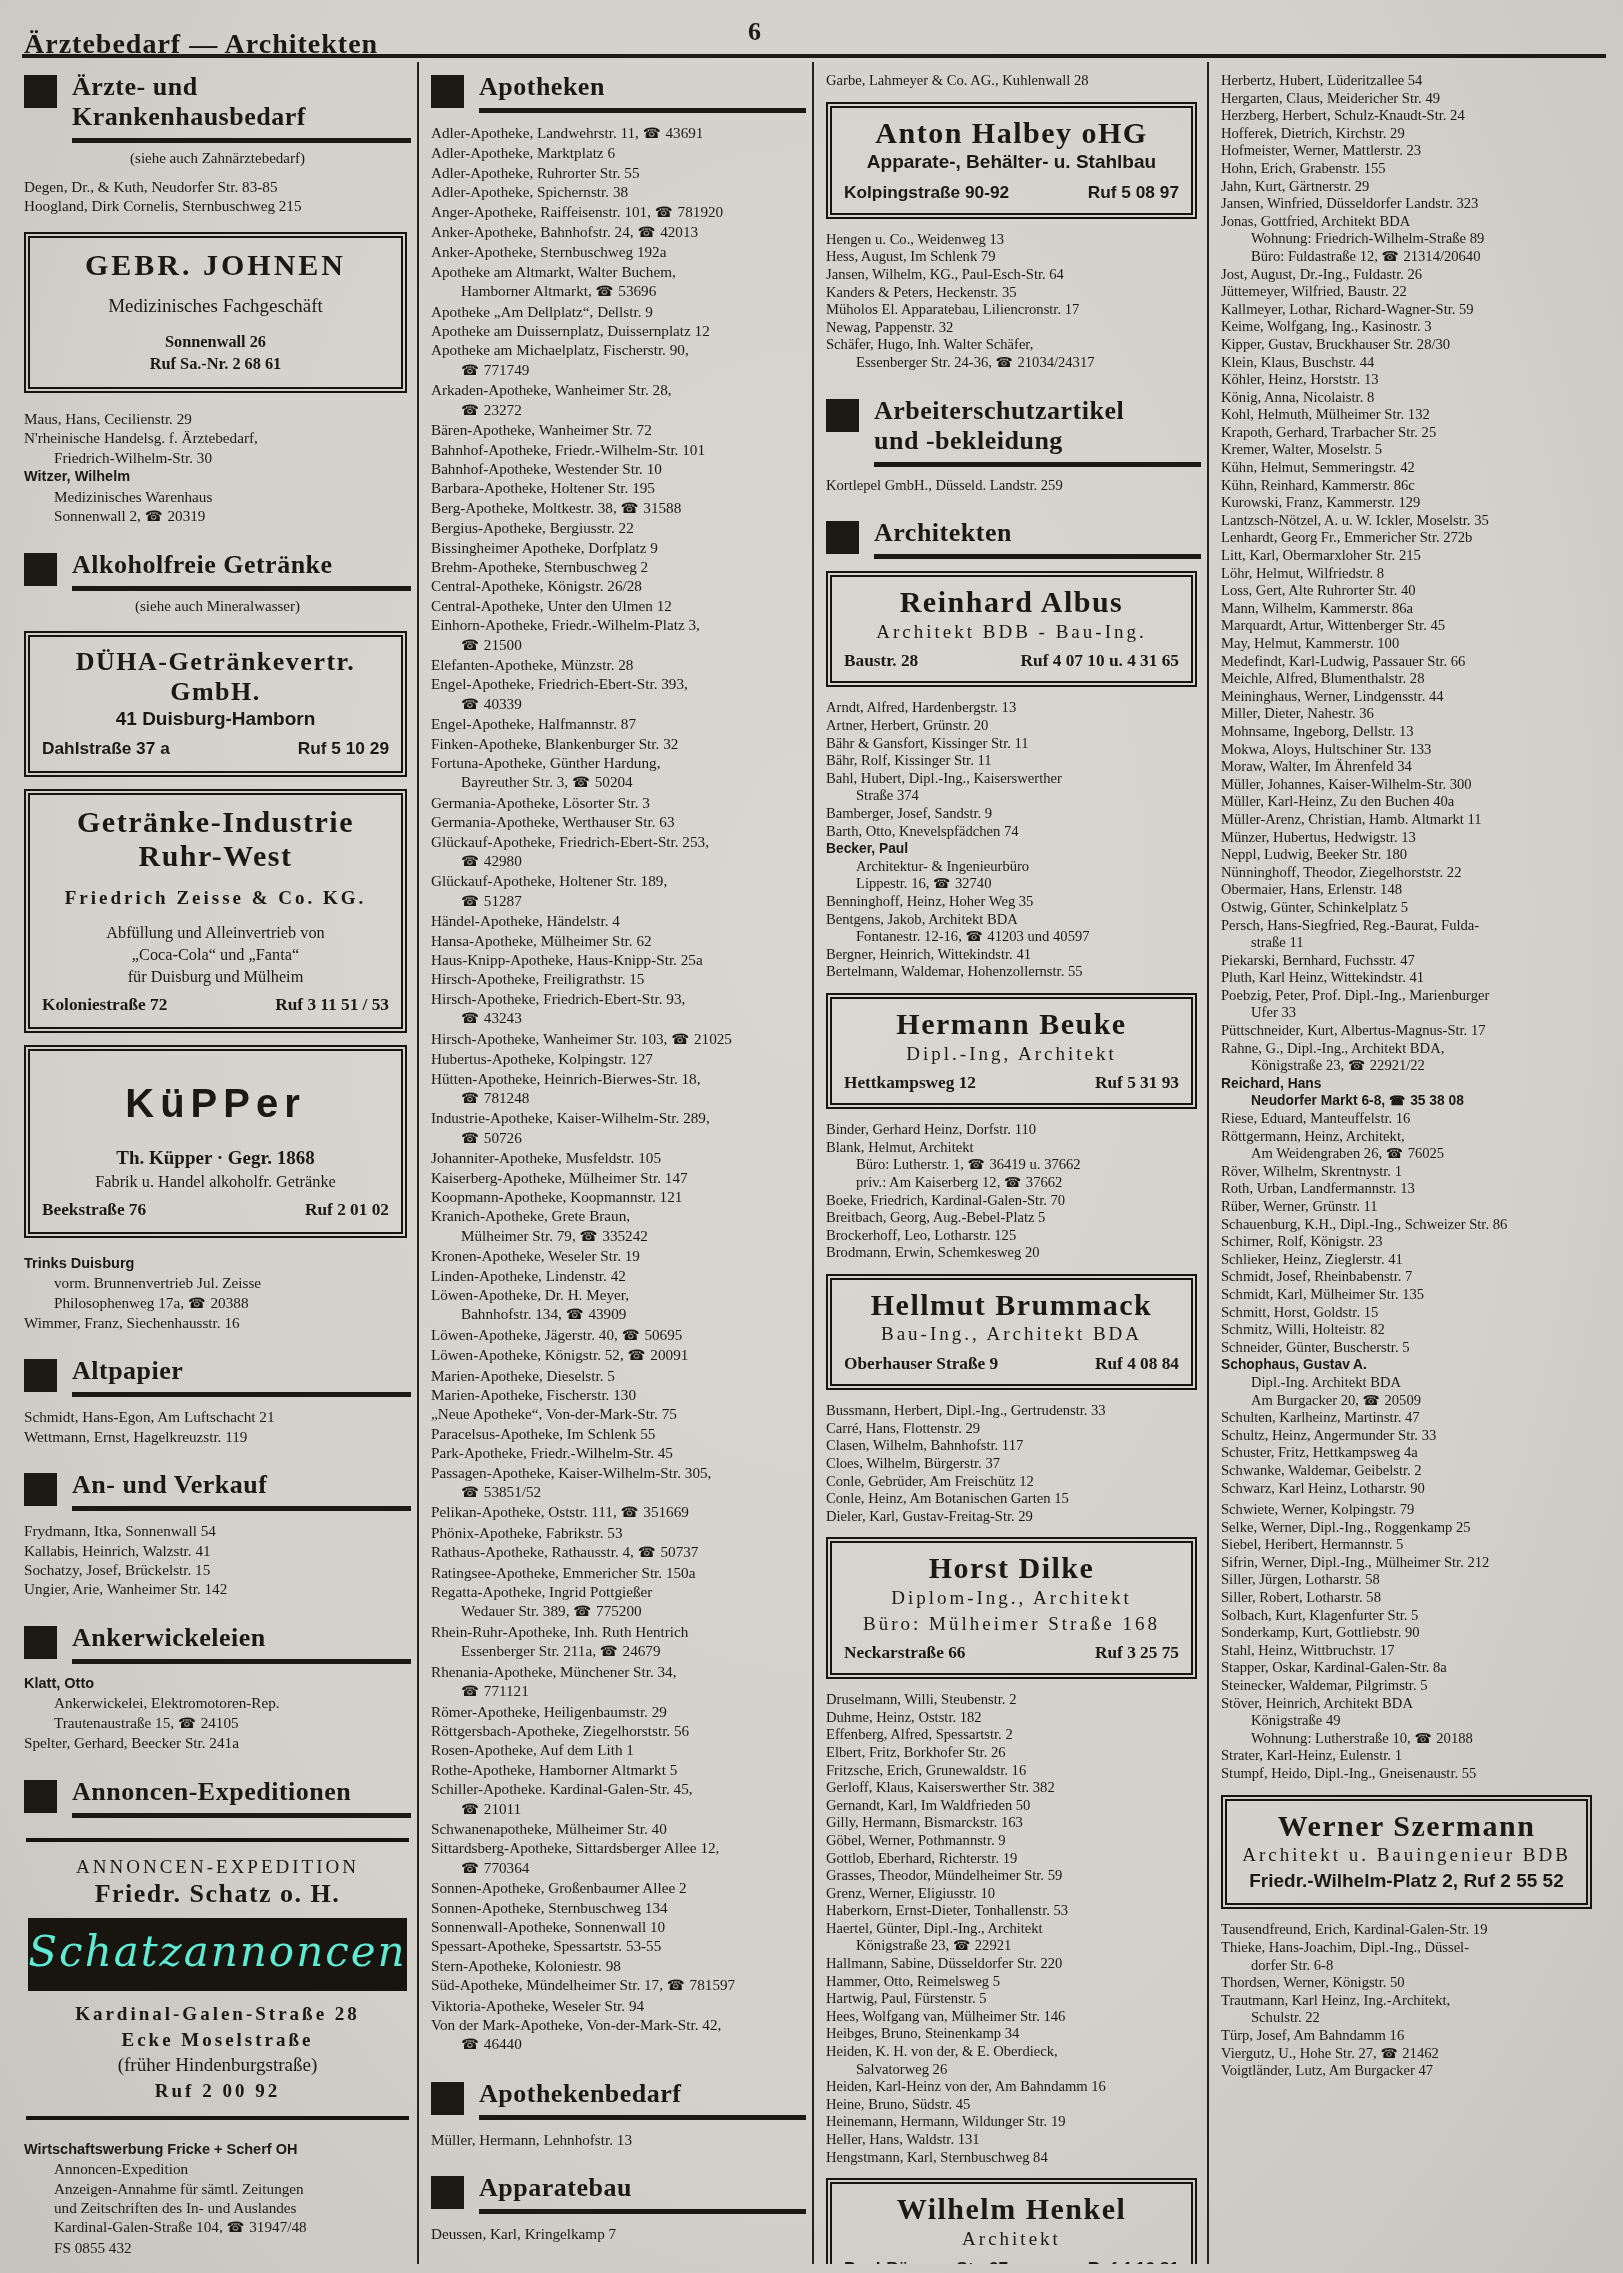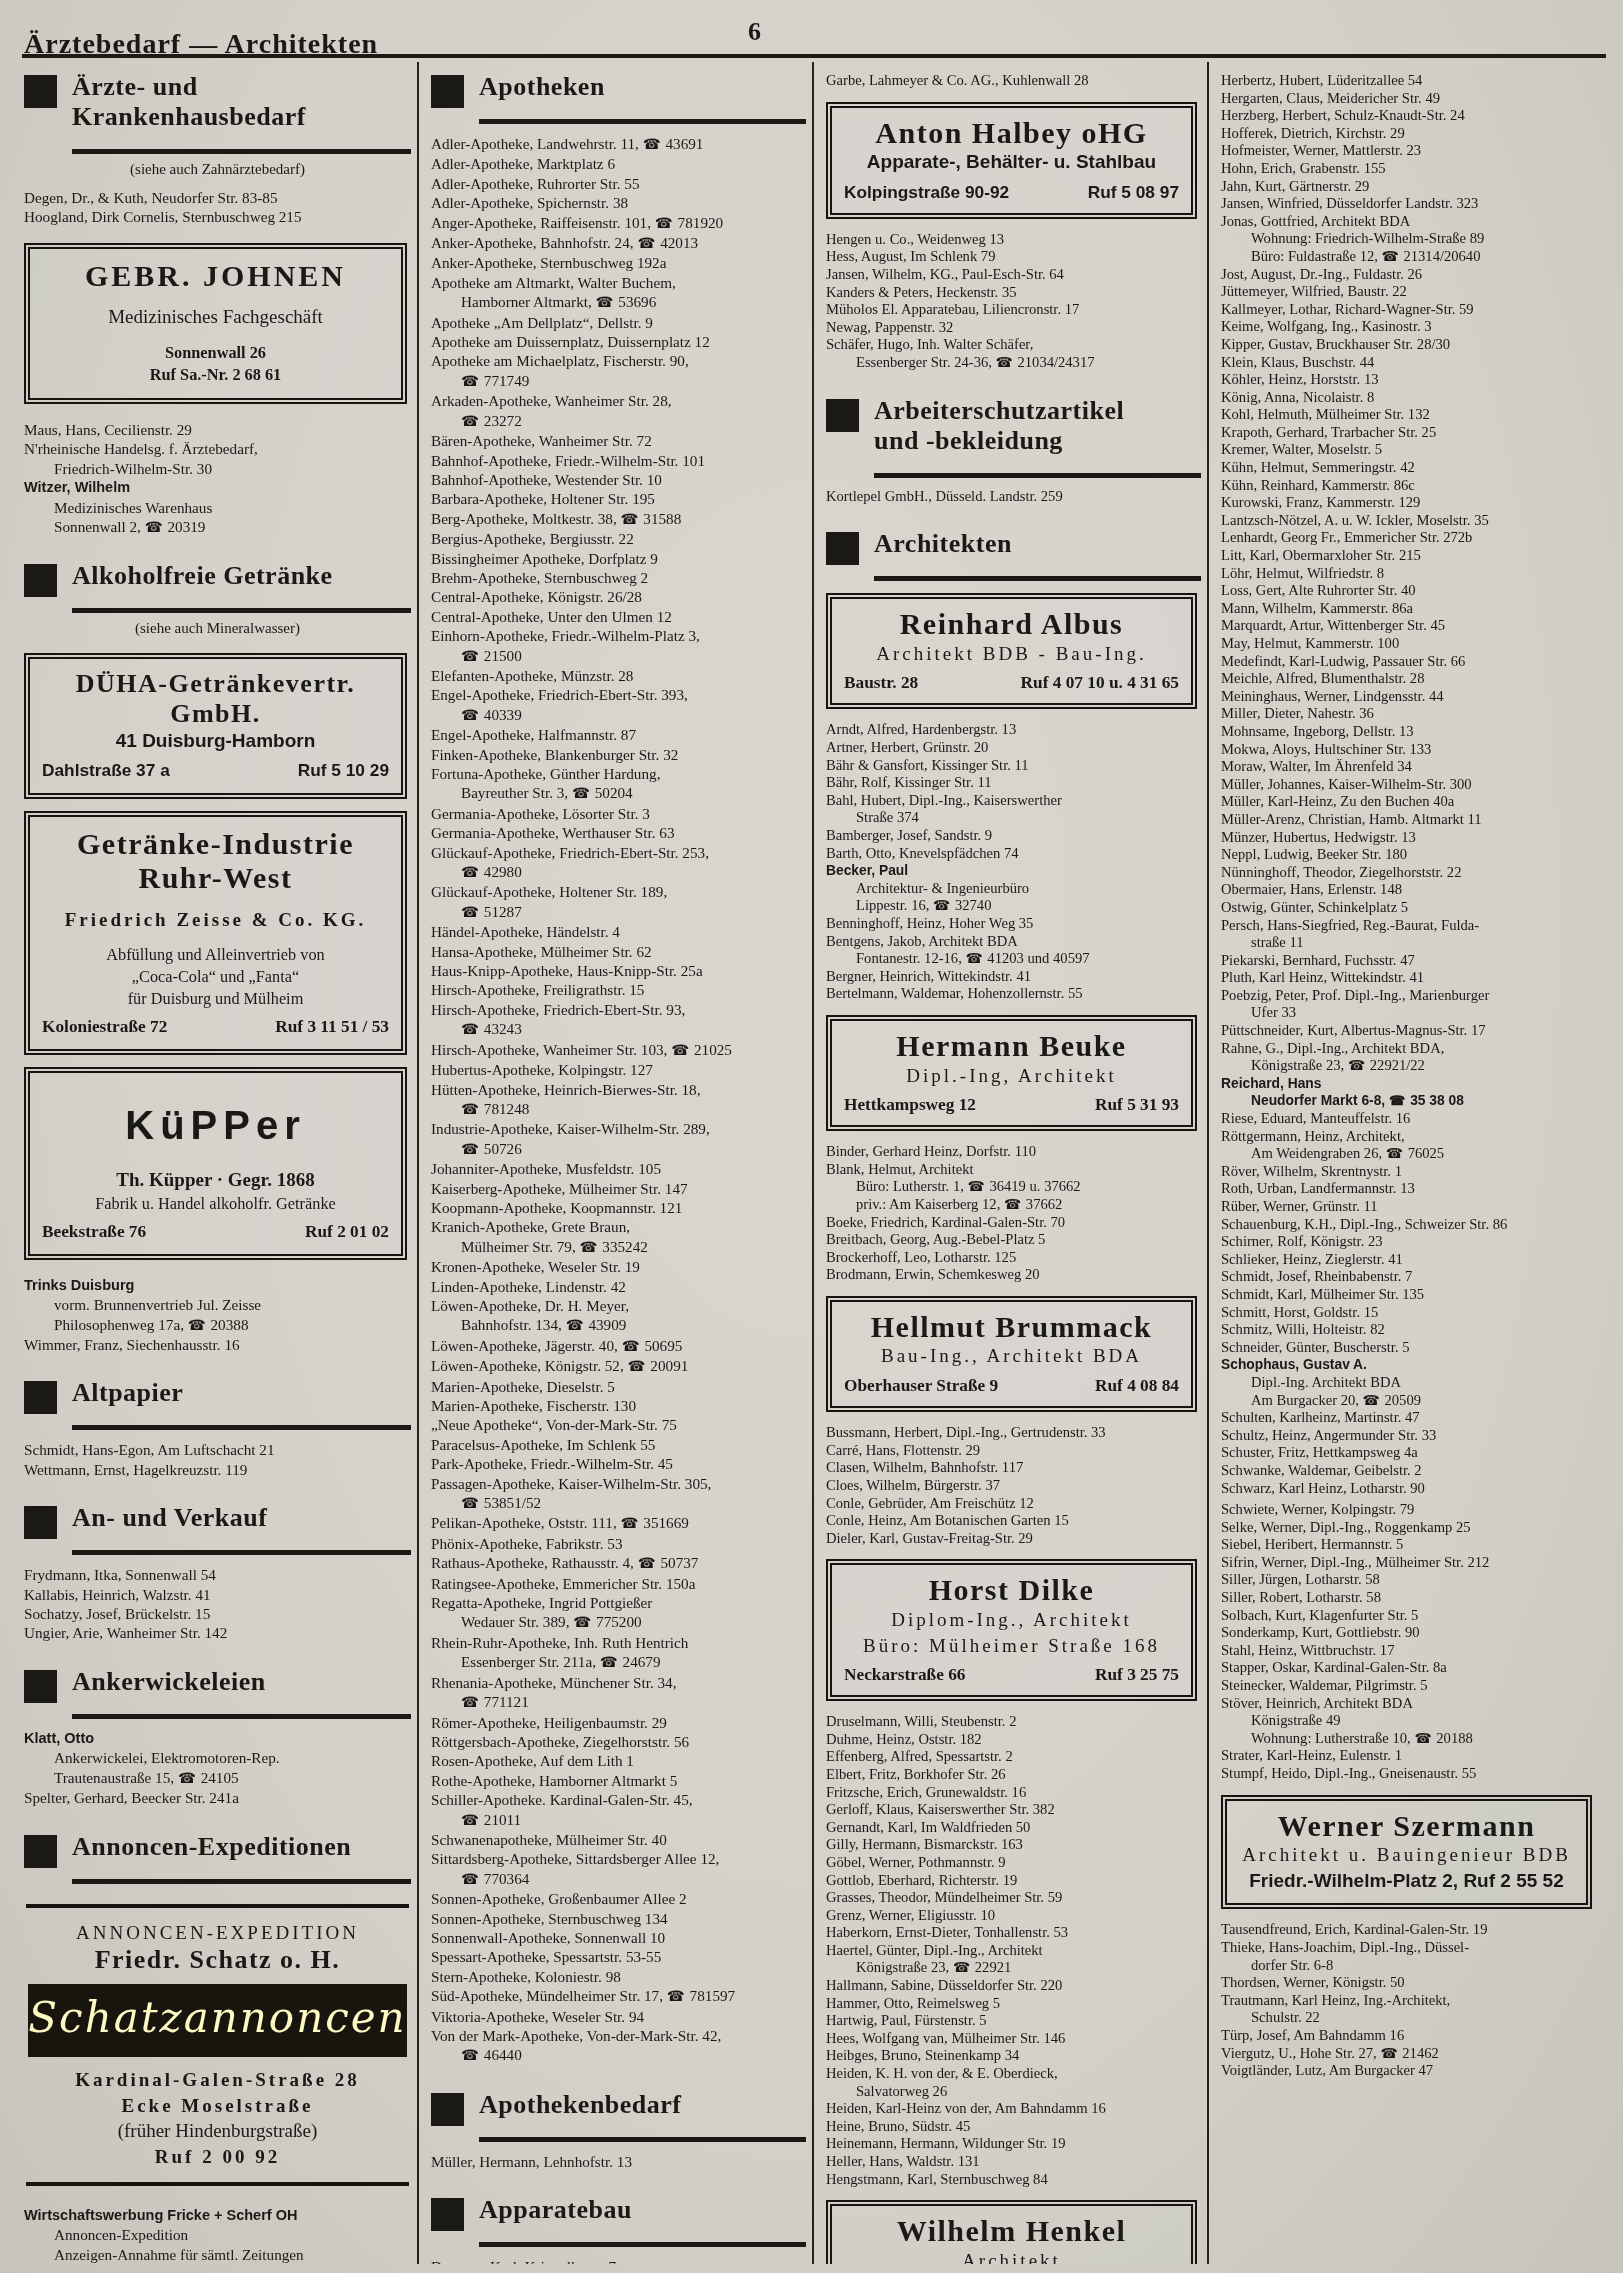--- a/index.html
+++ b/index.html
@@ -21,21 +21,21 @@
   .pagehead .num{position:absolute;left:726px;top:3px;font-size:26px;font-weight:bold}
   
   .cols{display:flex;align-items:stretch;height:2202px;overflow:hidden}
   .col{width:395px;padding:10px 6px 0 2px;overflow:hidden}
   .col + .col{border-left:2px solid #24221b;padding-left:12px}
   .col > :first-child{margin-top:0}
   
   .secwrap{margin:24px 0 10px}
   .sec{display:flex;align-items:flex-start}
   .sec .sq{width:33px;height:33px;background:#1b1914;flex:none;margin:3px 15px 0 0}
-  .sec .tw{flex:1;border-bottom:5px solid #1b1914;padding-bottom:17px}
+  .sec .tw{flex:1;border-bottom:5px solid #1b1914;padding-bottom:6px}
   .sec .t{font-size:26px;font-weight:bold;line-height:30px;letter-spacing:0.5px}
   .note{text-align:center;font-size:15px;margin:7px 0 2px}
   
   .ents{margin:4px 0 2px}
   .ln{font-size:15.2px;line-height:19.4px;white-space:nowrap}
   .ln.c{padding-left:30px}
   .ln.b{font-family:"Liberation Sans",sans-serif;font-weight:bold;font-size:14.5px}
   .col--tight .ln{font-size:14.6px;line-height:17.6px}
   .col--tight .ln.b{font-size:13.8px}
   .ph{font-size:.95em;padding-right:1px}
@@ -50,21 +50,21 @@
   .ad-lg{font-size:19px;line-height:1.35}
   .ad-md{font-size:16.3px;line-height:1.35}
   .ad-b{font-weight:bold}
   .ad-sp{letter-spacing:3px}
   .ad-sans{font-family:"Liberation Sans",sans-serif}
   .ad-gap{margin-top:12px}
   .adrow{display:flex;justify-content:space-between;align-items:baseline;font-weight:bold;font-size:17.3px;margin-top:7px;padding:0 4px;text-align:left}
   .adlogo{margin:20px 0}
   .kupper{font-family:"Liberation Sans",sans-serif;font-weight:bold;font-size:40px;letter-spacing:6px;line-height:1.1}
   .schatz{
-    background:#17150e;color:#fef9c3;font-style:italic;
+    background:#17150e;color:#5eead4;font-style:italic;
     font-family:"DejaVu Serif",serif;font-size:42px;line-height:1.45;
     margin:10px 0;padding:4px 0 8px;letter-spacing:2px;
   }
 </style>
 </head>
 <body>
 
 <div class="page">
   <div class="pagehead">
     <div class="title">Ärztebedarf — Architekten</div>

